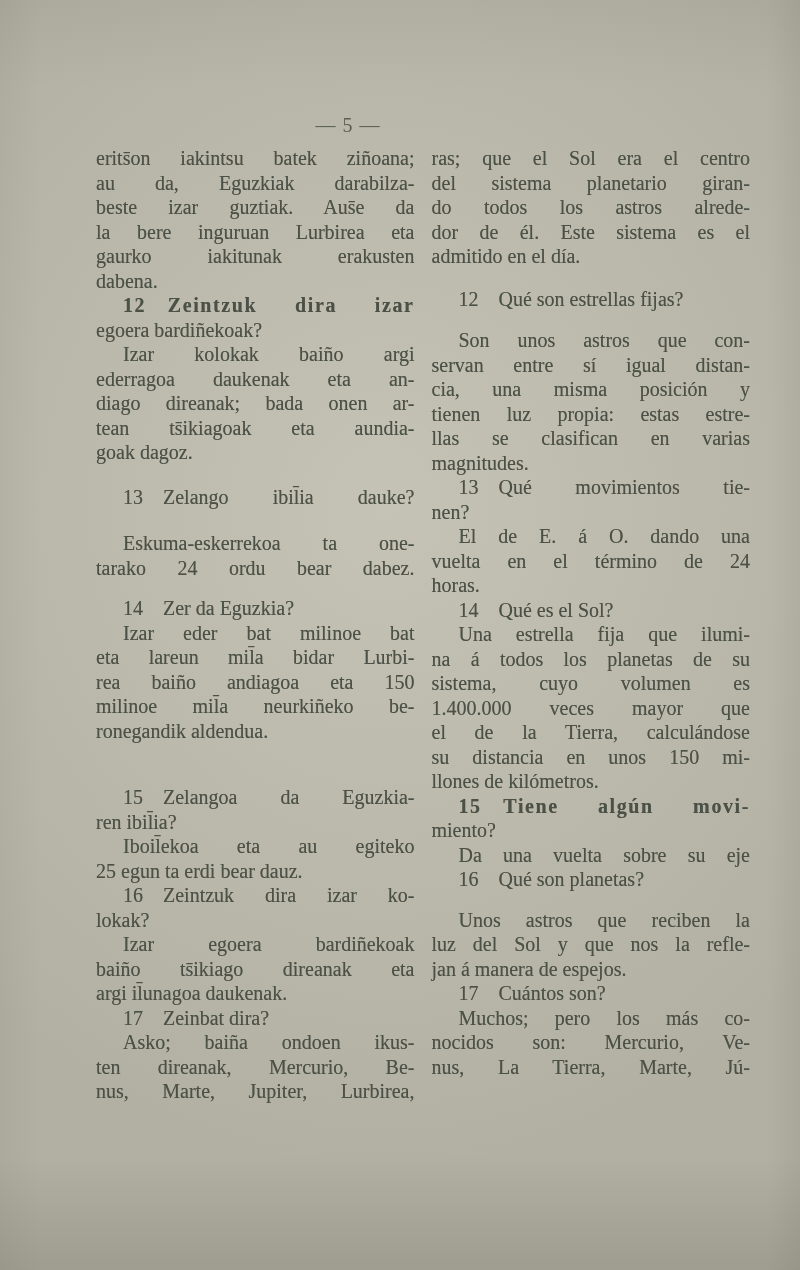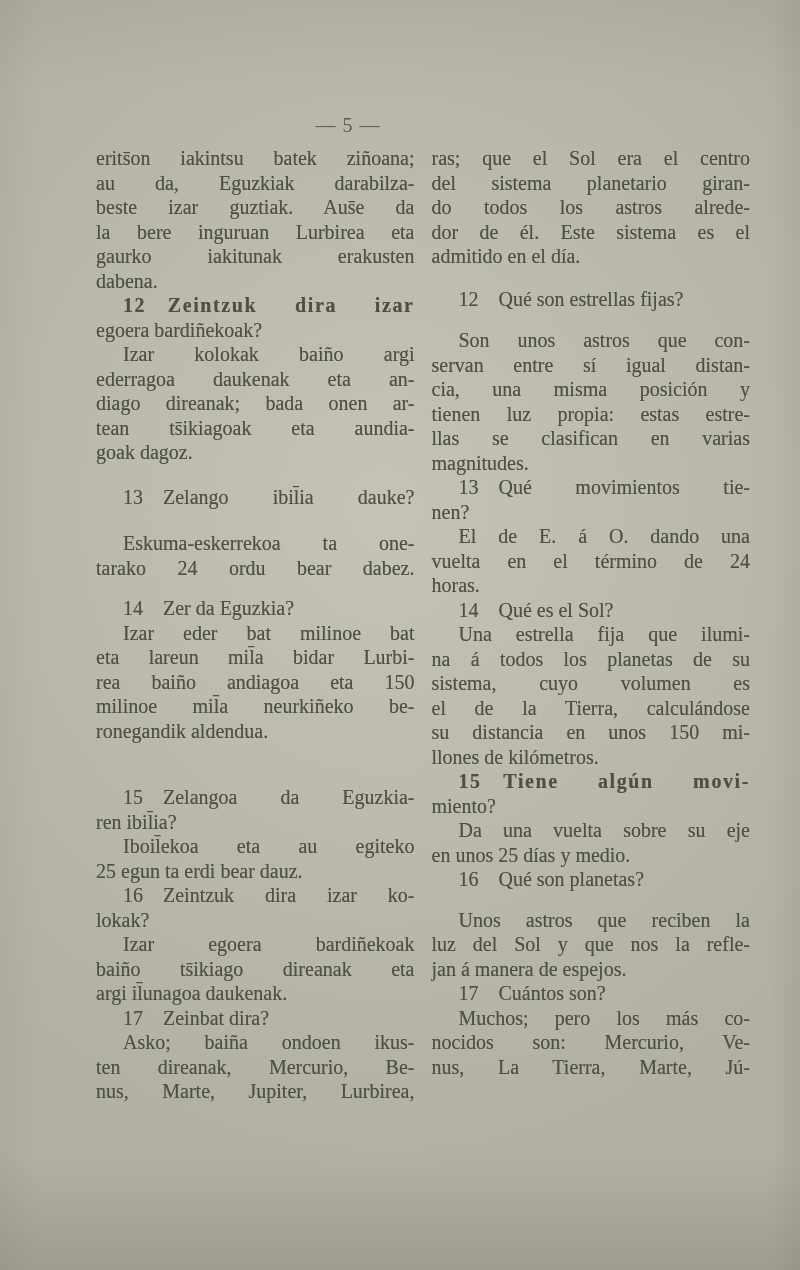--- a/index.html
+++ b/index.html
@@ -99,27 +99,27 @@
         <div class="line nj">magnitudes.</div>
         <div class="line indent">13 Qué movimientos tie-</div>
         <div class="line nj">nen?</div>
         <div class="line indent">El de E. á O. dando una</div>
         <div class="line">vuelta en el término de 24</div>
         <div class="line nj">horas.</div>
         <div class="line nj indent">14 Qué es el Sol?</div>
         <div class="line indent">Una estrella fija que ilumi-</div>
         <div class="line">na á todos los planetas de su</div>
         <div class="line">sistema, cuyo volumen es</div>
+        <div class="line">1.400.000 veces mayor que</div>
         <div class="line">el de la Tierra, calculándose</div>
         <div class="line">su distancia en unos 150 mi-</div>
         <div class="line nj">llones de kilómetros.</div>
         <div class="line indent ls">15 Tiene algún movi-</div>
         <div class="line nj">miento?</div>
         <div class="line indent">Da una vuelta sobre su eje</div>
-        <div class="line nj">en unos 25 días y medio.</div>
         <div class="line nj indent">16 Qué son planetas?</div>
         <div class="line indent" style="margin-top: 16px;">Unos astros que reciben la</div>
         <div class="line">luz del Sol y que nos la refle-</div>
         <div class="line nj">jan á manera de espejos.</div>
         <div class="line nj indent">17 Cuántos son?</div>
         <div class="line indent">Muchos; pero los más co-</div>
         <div class="line">nocidos son: Mercurio, Ve-</div>
         <div class="line">nus, La Tierra, Marte, Jú-</div>
       </div>
   </div>

